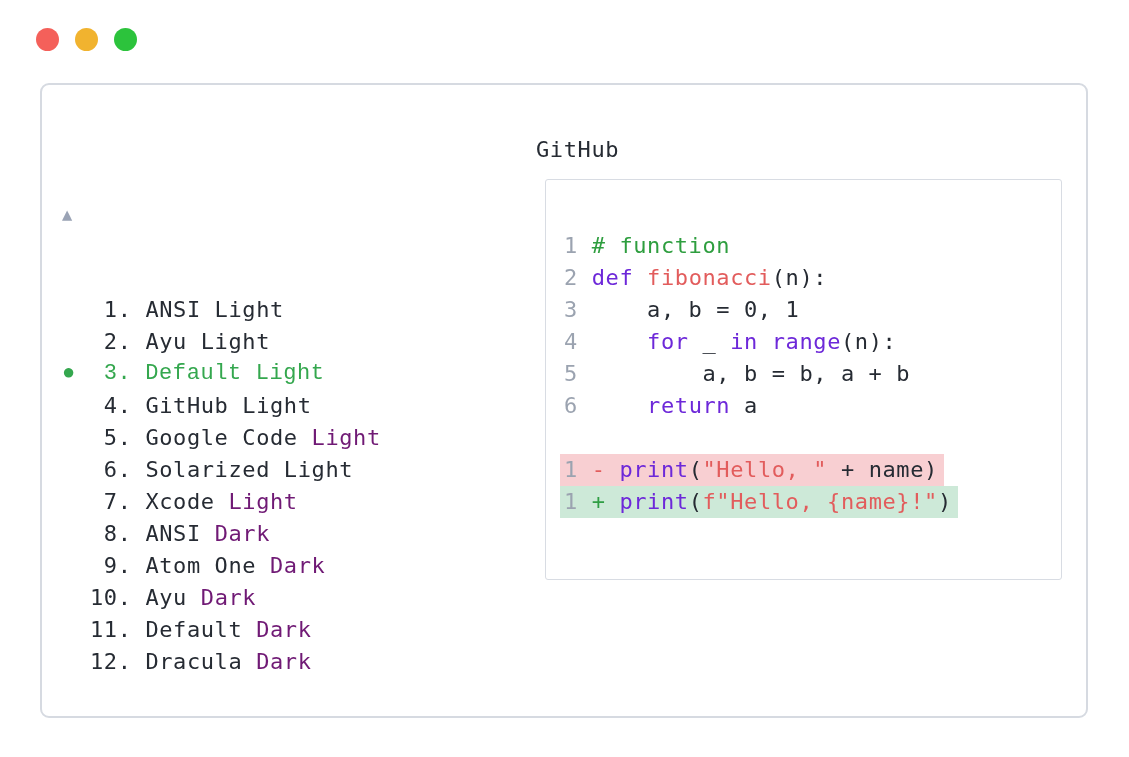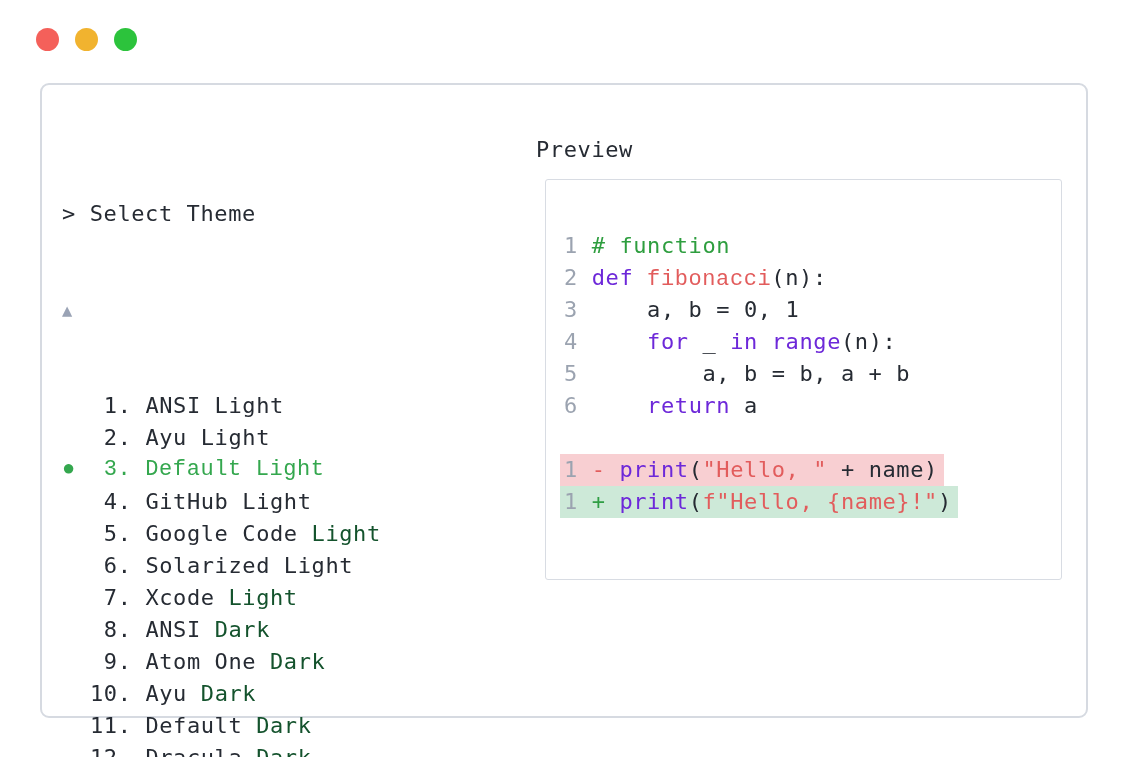--- a/index.html
+++ b/index.html
@@ -15,56 +15,55 @@
            background:#ffffff; border:2px solid #d6dae1; border-radius:9px; }
 
   .mono { font-size:22px; line-height:32px; letter-spacing:0.6px; white-space:pre; color:#262b33; }
 
   
   .left-col { position:absolute; left:20px; top:49px; }
   .line { height:32px; }
   .arrow-up { color:#9aa3b5; font-size:17px; }
   .item .marker { display:inline-block; width:28px; color:#34a74e; }
   .item.selected, .item.selected .num { color:#34a74e;font-family:Liberation Mono, monospace; }
-  .muted { color:#14532d; }
+  .muted { color:#701a75; }
 
   
   .preview-title { position:absolute; left:494px; top:49px; }
   .preview-box { position:absolute; left:503px; top:94px; width:517px; height:401px;
                  border:1.5px solid #d8dce3; border-radius:3px; background:#fff;
                  padding:50px 0 0 18px; overflow:hidden; }
   .code-line { height:32px; }
   .lnum { color:#9ba3b0; }
   .tok-pl { color:#262b33; }
   .tok-kw { color:#6d28d9; }
-  .tok-fn { color:#e25c5c;font-family:Liberation Mono, monospace; }
+  .tok-fn { color:#e25c5c; }
   .tok-str { color:#e25c5c; }
   .tok-com { color:#2e9e3f; }
   .tok-del { color:#e25c5c; }
   .tok-add { color:#2f9e44; }
   .bg-del, .bg-add { display:inline-block; margin-left:-4px; padding:0 6px 0 4px; }
   .bg-del { background:#f8cfd2; }
   .bg-add { background:#cde9d8; }
 </style>
 </head>
 <body>
 
 <div class="traffic">
     <div class="dot" style="background: rgb(244, 96, 90);"></div>
     <div class="dot" style="background: rgb(241, 179, 47);"></div>
     <div class="dot" style="background: rgb(44, 195, 60);"></div>
   </div>
 
 <div class="panel">
   <div class="left-col mono">
-    <div class="line">&gt; Select Theme</div>
     <div class="line arrow-up">▲</div>
     <div><div class="line item"><span class="marker"> </span><span class="num"> 1. </span><span>ANSI Light</span></div><div class="line item"><span class="marker"> </span><span class="num"> 2. </span><span>Ayu Light</span></div><div class="line item selected"><span class="marker">●</span><span class="num"> 3. </span><span>Default Light</span></div><div class="line item"><span class="marker"> </span><span class="num"> 4. </span><span>GitHub Light</span></div><div class="line item"><span class="marker"> </span><span class="num"> 5. </span><span>Google Code</span><span class="muted"> Light</span></div><div class="line item"><span class="marker"> </span><span class="num"> 6. </span><span>Solarized Light</span></div><div class="line item"><span class="marker"> </span><span class="num"> 7. </span><span>Xcode</span><span class="muted"> Light</span></div><div class="line item"><span class="marker"> </span><span class="num"> 8. </span><span>ANSI</span><span class="muted"> Dark</span></div><div class="line item"><span class="marker"> </span><span class="num"> 9. </span><span>Atom One</span><span class="muted"> Dark</span></div><div class="line item"><span class="marker"> </span><span class="num">10. </span><span>Ayu</span><span class="muted"> Dark</span></div><div class="line item"><span class="marker"> </span><span class="num">11. </span><span>Default</span><span class="muted"> Dark</span></div><div class="line item"><span class="marker"> </span><span class="num">12. </span><span>Dracula</span><span class="muted"> Dark</span></div></div>
     
     
     
   </div>
 
-  <div class="preview-title mono">Preview</div>
+  <div class="preview-title mono">GitHub</div>
   <div class="preview-box">
     <div class="mono"><div class="code-line"><span class="lnum">1 </span><span class="tok-com"># function</span></div><div class="code-line"><span class="lnum">2 </span><span class="tok-kw">def</span><span class="tok-pl"> </span><span class="tok-fn">fibonacci</span><span class="tok-pl">(n):</span></div><div class="code-line"><span class="lnum">3 </span><span class="tok-pl">    a, b = 0, 1</span></div><div class="code-line"><span class="lnum">4 </span><span class="tok-pl">    </span><span class="tok-kw">for</span><span class="tok-pl"> _ </span><span class="tok-kw">in</span><span class="tok-pl"> </span><span class="tok-kw">range</span><span class="tok-pl">(n):</span></div><div class="code-line"><span class="lnum">5 </span><span class="tok-pl">        a, b = b, a + b</span></div><div class="code-line"><span class="lnum">6 </span><span class="tok-pl">    </span><span class="tok-kw">return</span><span class="tok-pl"> a</span></div><div class="code-line"></div><div class="code-line"><span class="bg-del"><span class="lnum">1 </span><span class="tok-del">- </span><span class="tok-kw">print</span><span class="tok-pl">(</span><span class="tok-str">"Hello, "</span><span class="tok-pl"> + name)</span></span></div><div class="code-line"><span class="bg-add"><span class="lnum">1 </span><span class="tok-add">+ </span><span class="tok-kw">print</span><span class="tok-pl">(</span><span class="tok-str">f"Hello, {name}!"</span><span class="tok-pl">)</span></span></div></div>
   </div>
 </div>
 
 </body></html>

